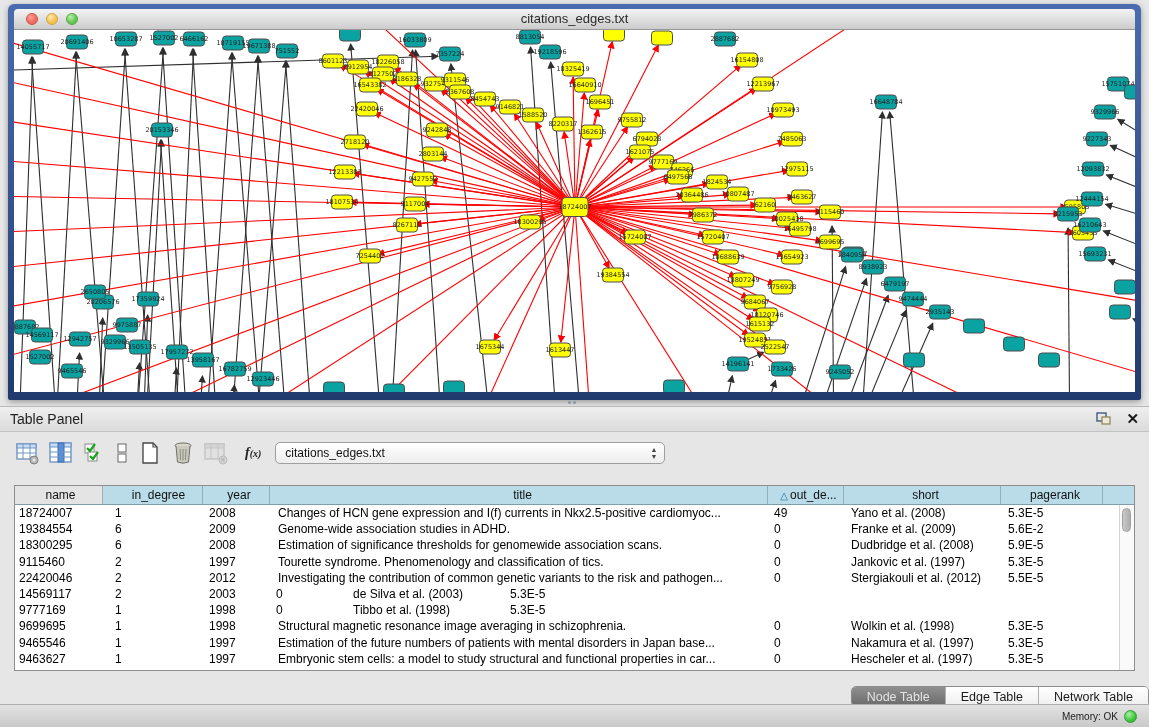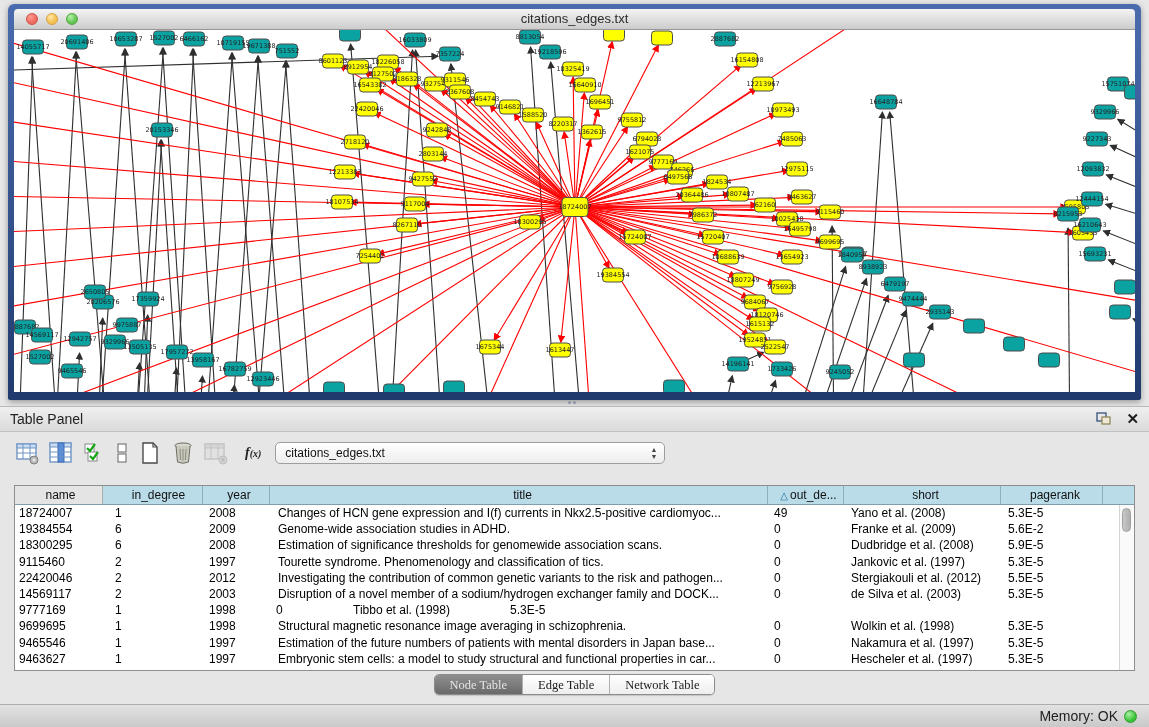--- a/index.html
+++ b/index.html
@@ -69,33 +69,33 @@
   .c2{width:67px;  padding-left:6px;}
   .c3{width:498px; padding-left:8px;}
   .c4{width:76px;  padding-left:6px;}
   .c5{width:157px; padding-left:7px;}
   .c6{width:102px; padding-left:7px;}
   .vscroll { position:absolute; right:0; top:19px; bottom:0; width:15px;
     background:#fafafa; border-left:1px solid #d4d4d4; }
   .vthumb { position:absolute; left:2px; top:3px; width:9px; height:24px;
     background:linear-gradient(90deg,#c9c9c9,#aeaeae); border-radius:5px; border:1px solid #a0a0a0; }
 
-  .tabs-row { position:absolute; left:0; top:267px; width:100%; text-align:center;font-family:Liberation Serif, serif; }
+  .tabs-row { position:absolute; left:0; top:279px; width:100%; text-align:right; }
   .segmented { display:inline-flex; border:1px solid #8c8c8c; border-radius:5px;
     overflow:hidden; height:21px; background:#fff; box-shadow:0 1px 1px rgba(0,0,0,.15); }
   .seg { font-size:12.5px; line-height:20px; padding:0 15px; color:#1a1a1a;
     background:linear-gradient(#ffffff,#eeeeee); border-left:1px solid #b0b0b0; cursor:default; }
   .seg:first-child { border-left:none; }
   .seg.active { background:linear-gradient(#8f8f8f,#6a6a6a); color:#e4e4e4; }
 
   
   .status-bar { position:absolute; left:0; bottom:0; width:1149px; height:23px;
     background:linear-gradient(#e2e2e2,#c9c9c9); border-top:1px solid #adadad;
     display:flex; align-items:center; justify-content:flex-end; padding-right:12px; }
-  .mem-label { font-size:14px; color:#222; margin-right:6px; }
+  .mem-label { font-size:10px; color:#222; margin-right:6px; }
   .mem-dot { width:13px; height:13px; border-radius:50%; border:1px solid #2f9b2f;
     background:radial-gradient(circle at 35% 30%, #a9f0a0,#35c235 65%); }
 </style>
 </head>
 <body>
 
 <div class="net-frame">
   <div class="titlebar">
     <div class="lights">
       <span class="light red"></span>
@@ -626,21 +626,20 @@
           <div class="bcell c2">2012</div>
           <div class="bcell c3">Investigating the contribution of common genetic variants to the risk and pathogen...</div>
           <div class="bcell c4">0</div>
           <div class="bcell c5">Stergiakouli et al. (2012)</div>
           <div class="bcell c6">5.5E-5</div>
         </div>
         <div class="grow">
           <div class="bcell c0">14569117</div>
           <div class="bcell c1">2</div>
           <div class="bcell c2">2003</div>
-          <div class="bcell c3">Disruption of a novel member of a sodium/hydrogen exchanger family and DOCK...</div>
           <div class="bcell c4">0</div>
           <div class="bcell c5">de Silva et al. (2003)</div>
           <div class="bcell c6">5.3E-5</div>
         </div>
         <div class="grow">
           <div class="bcell c0">9777169</div>
           <div class="bcell c1">1</div>
           <div class="bcell c2">1998</div>
           <div class="bcell c4">0</div>
           <div class="bcell c5">Tibbo et al. (1998)</div>

